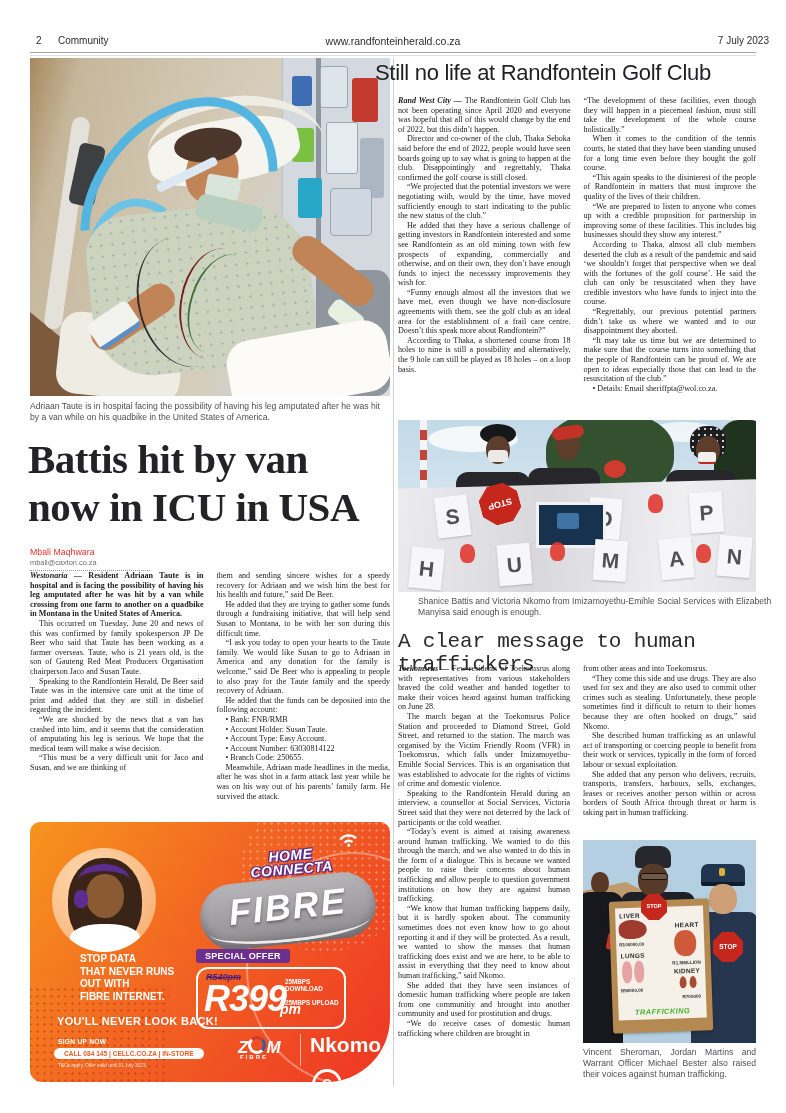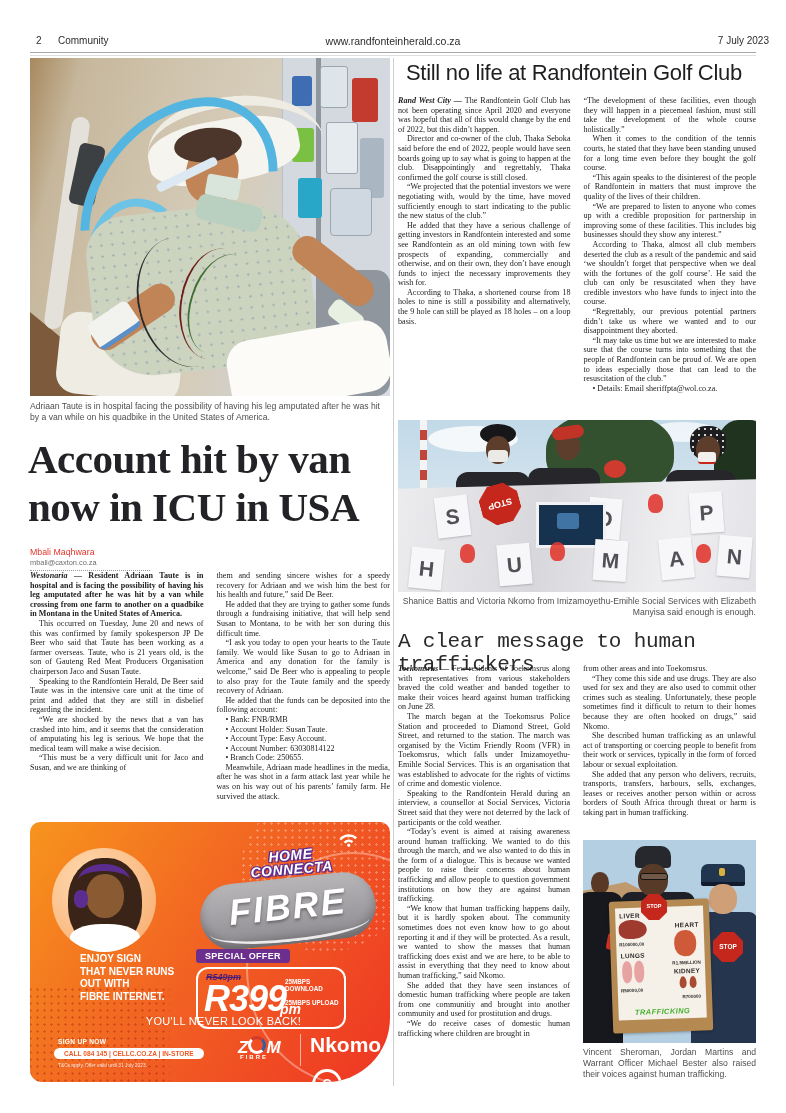--- a/index.html
+++ b/index.html
@@ -101,35 +101,35 @@
   #fibre-ring{left:8px;right:8px;bottom:2px;height:28px;border-bottom:3px solid rgba(255,255,255,.85);border-radius:50%;}
   #ad-tagline{left:50px;top:131px;color:#fff;font-weight:700;font-size:10px;line-height:12.5px;}
   #ad-tagline p{margin:0;}
   #offer{left:166px;top:127px;background:#6d2f8e;color:#fff;font-weight:700;font-size:9px;padding:2px 9px;border-radius:3px;letter-spacing:.3px;}
   #pricebox{left:166px;top:145px;width:146px;height:58px;border:2px solid #fff;border-radius:12px;}
   #oldprice{left:8px;top:3px;color:#4b1f78;font-weight:700;font-style:italic;font-size:9px;text-decoration:line-through;}
   #price{left:6px;top:12px;color:#fff;font-weight:700;font-style:italic;font-size:36px;line-height:36px;letter-spacing:-1px;}
   #price-suffix{left:82px;top:32px;color:#fff;font-weight:700;font-style:italic;font-size:14px;}
   #speed-d{right:5px;top:9px;width:54px;color:#fff;font-weight:700;font-size:6.3px;line-height:7px;}
   #speed-u{right:5px;top:30px;width:54px;color:#fff;font-weight:700;font-size:6.3px;line-height:7px;}
-  #slogan{left:0;right:0;top:193px;text-align:center;color:#fff;font-weight:400;font-size:11px;letter-spacing:.3px;padding-left:27px;}
+  #slogan{left:0;right:0;top:193px;text-align:left;color:#fff;font-weight:700;font-size:11px;letter-spacing:.3px;padding-left:27px;}
   #signup-label{left:28px;top:216px;color:#fff;font-weight:700;font-size:6.6px;letter-spacing:.3px;}
   #contact-pill{left:24px;top:226px;background:#fff;color:#f05a22;font-weight:700;font-size:6.6px;padding:2px 10px;border-radius:9px;white-space:nowrap;}
   #terms{left:28px;top:241px;color:rgba(255,255,255,.85);font-size:4.8px;}
   #zoomlogo{left:208px;top:214px;color:#fff;font-weight:700;font-style:italic;font-size:17px;}
   .zoom-ring{display:inline-block;position:static !important;width:12px;height:12px;border:3px solid #fff;border-radius:50%;
              border-top-color:#d33a2a;border-right-color:#2c5fa8;vertical-align:-1px;}
   #zoom-sub{left:210px;top:232px;color:#fff;font-weight:700;font-size:6px;letter-spacing:2px;}
   #logo-sep{left:270px;top:212px;width:1px;height:32px;background:rgba(255,255,255,.6);}
   #cellc{left:280px;top:208px;color:#fff;font-weight:700;font-size:21px;line-height:30px;}
   .cellc-ring{display:inline-flex;position:static !important;width:24px;height:24px;border:3px solid #fff;border-radius:50%;
               align-items:center;justify-content:center;font-size:13px;margin-left:2px;vertical-align:-6px;}
 
   
-  #golf-headline{position:absolute;left:406px;top:60px;width:360px;font-family:"Liberation Sans",sans-serif;
+  #golf-headline{position:absolute;left:375px;top:60px;width:360px;font-family:"Liberation Sans",sans-serif;
                  font-size:22px;line-height:26px;letter-spacing:-.3px;color:#1f1f22;font-weight:400;}
   #golf-body{position:absolute;left:398px;top:96px;width:358px;height:318px;overflow:hidden;
              display:grid;grid-template-columns:1fr 1fr;column-gap:13px;}
 
   #photo2{position:absolute;left:398px;top:420px;width:358px;height:172px;overflow:hidden;
           background:linear-gradient(#c2d9e8 0%,#d7e6ef 55%,#e3ebf1 100%);}
   #photo2 div,#photo2 span{position:absolute;}
   .p2-cloud{left:30px;top:6px;width:90px;height:26px;background:rgba(255,255,255,.8);border-radius:50%;}
   .p2-cloud2{left:250px;top:2px;width:70px;height:20px;background:rgba(255,255,255,.7);border-radius:50%;}
   .p2-tree{left:148px;top:-8px;width:128px;height:84px;background:#33502f;border-radius:45%;}
@@ -154,21 +154,21 @@
   .p2-sheet{width:33px;height:41px;background:#f7f7f9;box-shadow:0 1px 2px rgba(0,0,0,.2);
             display:flex;align-items:center;justify-content:center;
             font-family:"Liberation Sans",sans-serif;font-weight:700;font-size:21px;color:#505056;}
   .p2-stop{width:40px;height:40px;background:#c5271c;color:#fff;display:flex;align-items:center;justify-content:center;
            font-family:"Liberation Sans",sans-serif;font-weight:700;font-size:9px;transform:rotate(165deg);
            clip-path:polygon(30% 0,70% 0,100% 30%,100% 70%,70% 100%,30% 100%,0 70%,0 30%);}
   .p2-print{left:138px;top:82px;width:64px;height:40px;background:#16324f;border:3px solid #f2f2f4;}
   .p2-print i{position:absolute;left:18px;top:8px;width:22px;height:16px;background:#3f74a5;border-radius:3px;}
   .p2-hand{width:15px;height:19px;background:#e03a30;border-radius:45% 45% 40% 40%;opacity:.9;}
 
-  #cap2{position:absolute;left:398px;top:596px;width:358px;text-align:right;}
+  #cap2{position:absolute;left:418px;top:596px;width:358px;}
   #tr-headline{position:absolute;left:398px;top:630px;width:358px;font-family:Liberation Mono, monospace;
                font-size:21px;letter-spacing:-.2px;color:#2a2a2d;font-weight:400;}
   #tr-body{position:absolute;left:398px;top:664px;width:358px;display:grid;grid-template-columns:1fr 1fr;column-gap:13px;}
   #tr-col1{height:426px;overflow:hidden;}
   #tr-col2-text{height:172px;overflow:hidden;}
 
   #photo3{position:relative;width:173px;height:203px;margin-top:4px;overflow:hidden;background:#b4cfe2;}
   #photo3 div,#photo3 span{position:absolute;}
   .p3-roof{left:0;top:42px;width:78px;height:30px;background:#bf9a6e;clip-path:polygon(0 100%,0 30%,55% 0,100% 60%,100% 100%);}
   .p3-head1{left:8px;top:32px;width:18px;height:22px;background:#5a3826;border-radius:48%;}
@@ -242,21 +242,21 @@
     <div class="p1-armL"></div>
     <div class="p1-bandL"></div>
     <div class="p1-w3"></div>
     <div class="p1-w1"></div>
     <div class="p1-w2"></div>
     <div class="p1-blanket"></div>
   </div>
   <div id="cap1" class="caption">Adriaan Taute is in hospital facing the possibility of having his leg amputated after he was hit by a van while on his quadbike in the United States of America.</div>
 
   <div id="headline1">
-    <div>Account hit by van</div>
+    <div>Battis hit by van</div>
     <div>now in ICU in USA</div>
   </div>
   <div id="byline">
     <div class="byline-name">Mbali Maqhwara</div>
     <div class="byline-email">mbali@caxton.co.za</div>
   </div>
   <div id="farmer-body" class="newsbody">
     <div>
       <p class="lead farmer-lead"><span class="dateline">Westonaria —</span> <span>Resident Adriaan Taute is in hospital and is facing the possibility of having his leg amputated after he was hit by a van while crossing from one farm to another on a quadbike in Montana in the United States of America.</span></p>
       <div>
@@ -298,21 +298,21 @@
         <circle cx="10" cy="14.5" r="1.6" fill="#fff"></circle>
       </svg>
       <span style="position:static">HOME</span><br>
       <span style="position:static">CONNECTA</span>
     </div>
     <div id="fibre-blob">
       <div id="fibre-ring"></div>
       <div id="fibre-text">FIBRE</div>
     </div>
     <div id="ad-tagline">
-        <p>ENJOY SIGN</p>
+        <p>STOP DATA</p>
         <p>THAT NEVER RUNS</p>
         <p>OUT WITH</p>
         <p>FIBRE INTERNET.</p>
       </div>
     <div id="offer">SPECIAL OFFER</div>
     <div id="pricebox">
       <span id="oldprice">R549pm</span>
       <span id="price">R399</span>
       <span id="price-suffix">pm</span>
       <span id="speed-d">25MBPS DOWNLOAD</span>
@@ -333,31 +333,32 @@
   </div>
 
   <div id="golf-headline">Still no life at Randfontein Golf Club</div>
   <div id="golf-body" class="newsbody">
     <div>
       <p class="lead"><span class="dateline">Rand West City —</span> <span>The Randfontein Golf Club has not been operating since April 2020 and everyone was hopeful that all of this would change by the end of 2022, but this didn’t happen.</span></p>
       <div>
           <p>Director and co-owner of the club, Thaka Seboka said before the end of 2022, people would have seen boards going up to say what is going to happen at the club. Disappointingly and regrettably, Thaka confirmed the golf course is still closed.</p>
           <p>“We projected that the potential investors we were negotiating with, would by the time, have moved sufficiently enough to start indicating to the public the new status of the club.”</p>
           <p>He added that they have a serious challenge of getting investors in Randfontein interested and some see Randfontein as an old mining town with few prospects of expanding, commercially and otherwise, and on their own, they don’t have enough funds to inject the necessary improvements they wish for.</p>
+          <p>“Funny enough almost all the investors that we have met, even though we have non-disclosure agreements with them, see the golf club as an ideal area for the establishment of a frail care centre. Doesn’t this speak more about Randfontein?”</p>
           <p>According to Thaka, a shortened course from 18 holes to nine is still a possibility and alternatively, the 9 hole can still be played as 18 holes – on a loop basis.</p>
         </div>
     </div>
     <div class="no-first-indent">
         <p>“The development of these facilities, even though they will happen in a piecemeal fashion, must still take the development of the whole course holistically.”</p>
         <p>When it comes to the condition of the tennis courts, he stated that they have been standing unused for a long time even before they bought the golf course.</p>
         <p>“This again speaks to the disinterest of the people of Randfontein in matters that must improve the quality of the lives of their children.</p>
         <p>“We are prepared to listen to anyone who comes up with a credible proposition for partnership in improving some of these facilities. This includes big businesses should they show any interest.”</p>
         <p>According to Thaka, almost all club members deserted the club as a result of the pandemic and said ‘we shouldn’t forget that perspective when we deal with the fortunes of the golf course’. He said the club can only be resuscitated when they have credible investors who have funds to inject into the course.</p>
         <p>“Regrettably, our previous potential partners didn’t take us where we wanted and to our disappointment they aborted.</p>
-        <p>“It may take us time but we are interested to make sure that the course turns into something that the people of Randfontein can be proud of. We are open to ideas especially those that can lead to the resuscitation of the club.”</p>
+        <p>“It may take us time but we are determined to make sure that the course turns into something that the people of Randfontein can be proud of. We are open to ideas especially those that can lead to the resuscitation of the club.”</p>
         <p>• Details: Email sheriffpta@wol.co.za.</p>
       </div>
   </div>
 
   <div id="photo2">
     <div class="p2-cloud"></div>
     <div class="p2-cloud2"></div>
     <div class="p2-tree"></div>
     <div class="p2-tree2"></div>
     <div class="p2-pole"></div>

